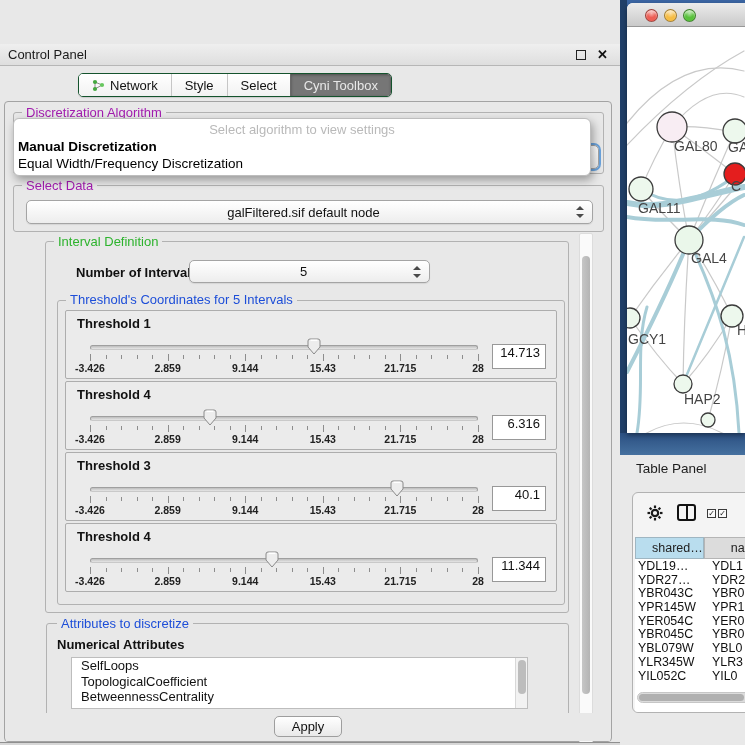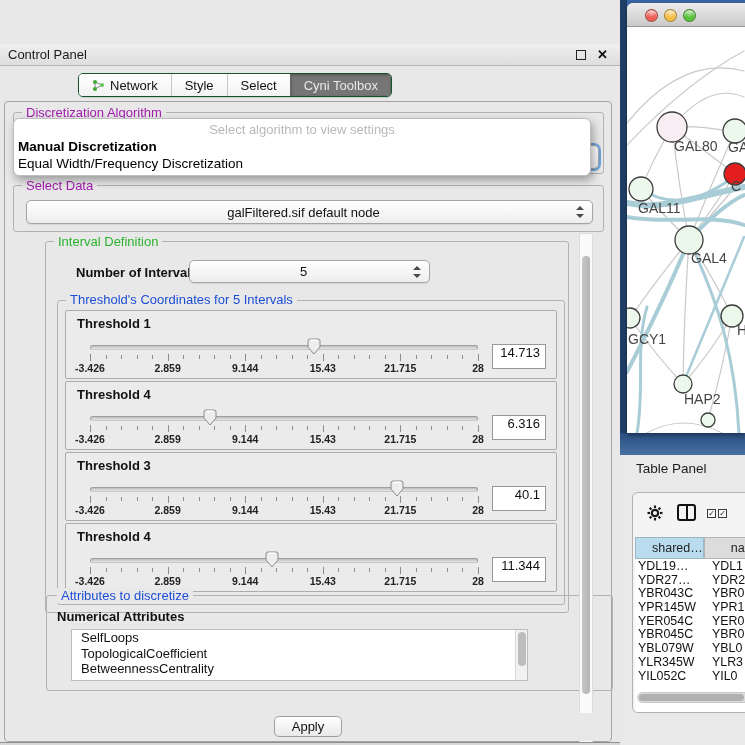--- a/index.html
+++ b/index.html
@@ -70,21 +70,21 @@
     background:linear-gradient(#bdbdbd,#e6e6e6); border:1px solid #9f9f9f; border-bottom-color:#c9c9c9; }
   .slider .thumb { position:absolute; top:2px; width:14px; height:17px; transform:translateX(-50%); }
   .ticks { position:absolute; left:0; right:0; top:17px; height:9px; }
   .tick { position:absolute; top:2px; width:1px; height:4px; background:#8d8d8d; }
   .tick.major { top:1px; height:7px; }
   .tlabels { position:absolute; left:0; right:0; top:26px; height:12px; }
   .tlabel { position:absolute; transform:translateX(-50%); font-size:10.5px; font-weight:bold; color:#222; white-space:nowrap; }
   .value-box { width:54px; height:25px; background:#fff; border:1px solid #989898;
     font-size:13px; color:#111; text-align:right; padding:0 5px 0 0; }
 
-  #attr-group { left:41px; top:493px; width:567px; height:96px; }
+  #attr-group { left:41px; top:521px; width:523px; height:96px; }
   #attr-list-title { position:absolute; left:10px; top:13px; font-size:13px; font-weight:bold; color:#111; }
   #attr-list { position:absolute; left:24px; top:33px; width:457px; height:52px; background:#fff;
     border:1px solid #bdbdbd; overflow:hidden; }
   .attr-item { font-size:13px; color:#111; padding-left:9px; line-height:15.5px; white-space:nowrap; }
   #attr-scroll { position:absolute; right:0; top:0; width:12px; height:100%; background:#f2f2f2; border-left:1px solid #d8d8d8; }
   #attr-scroll .sthumb { position:absolute; left:1.5px; top:2px; width:8px; height:34px; border-radius:4px; background:#bdbdbd; }
 
   #main-vscroll { position:absolute; left:574px; top:131px; width:14px; height:537px;
     background:#fafafa; border:1px solid #dcdcdc; border-radius:2px; }
   #main-vscroll .sthumb { position:absolute; left:2px; top:22px; width:8px; height:438px; border-radius:4px;

